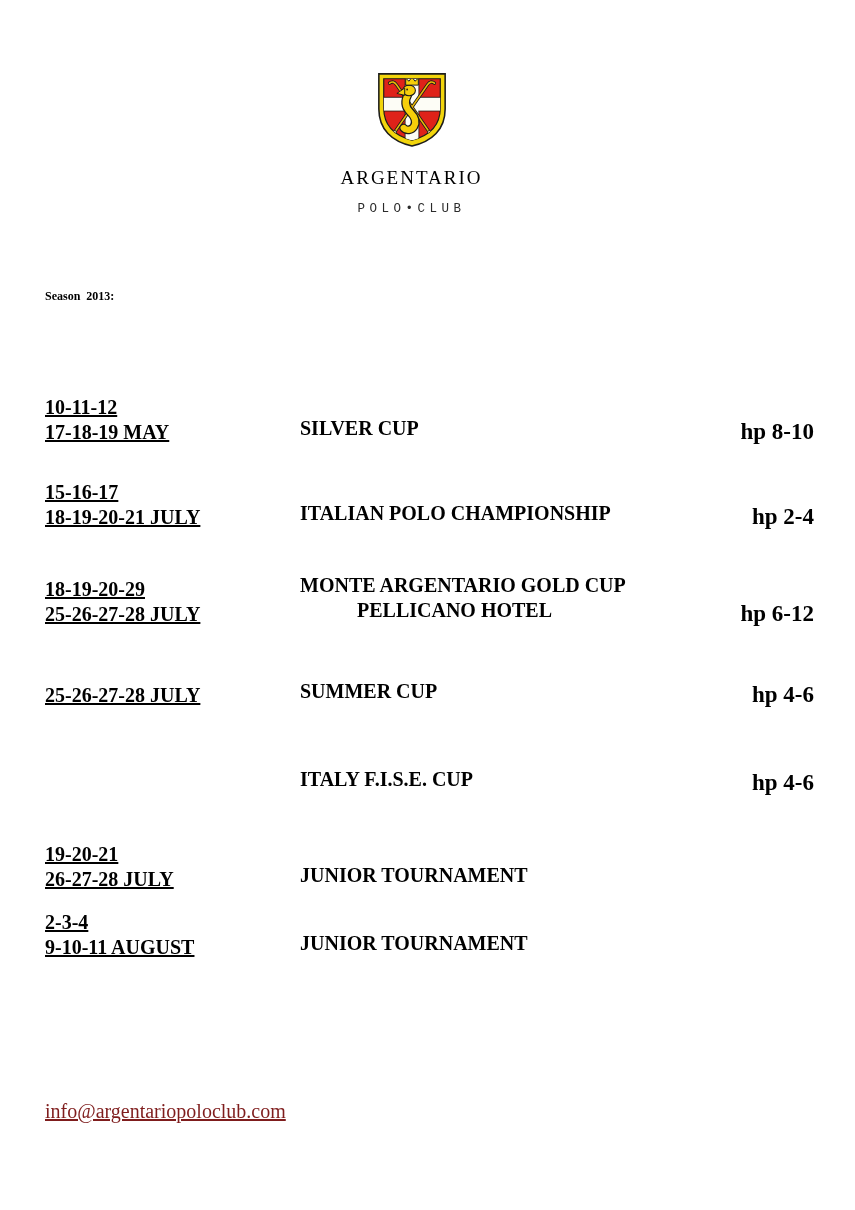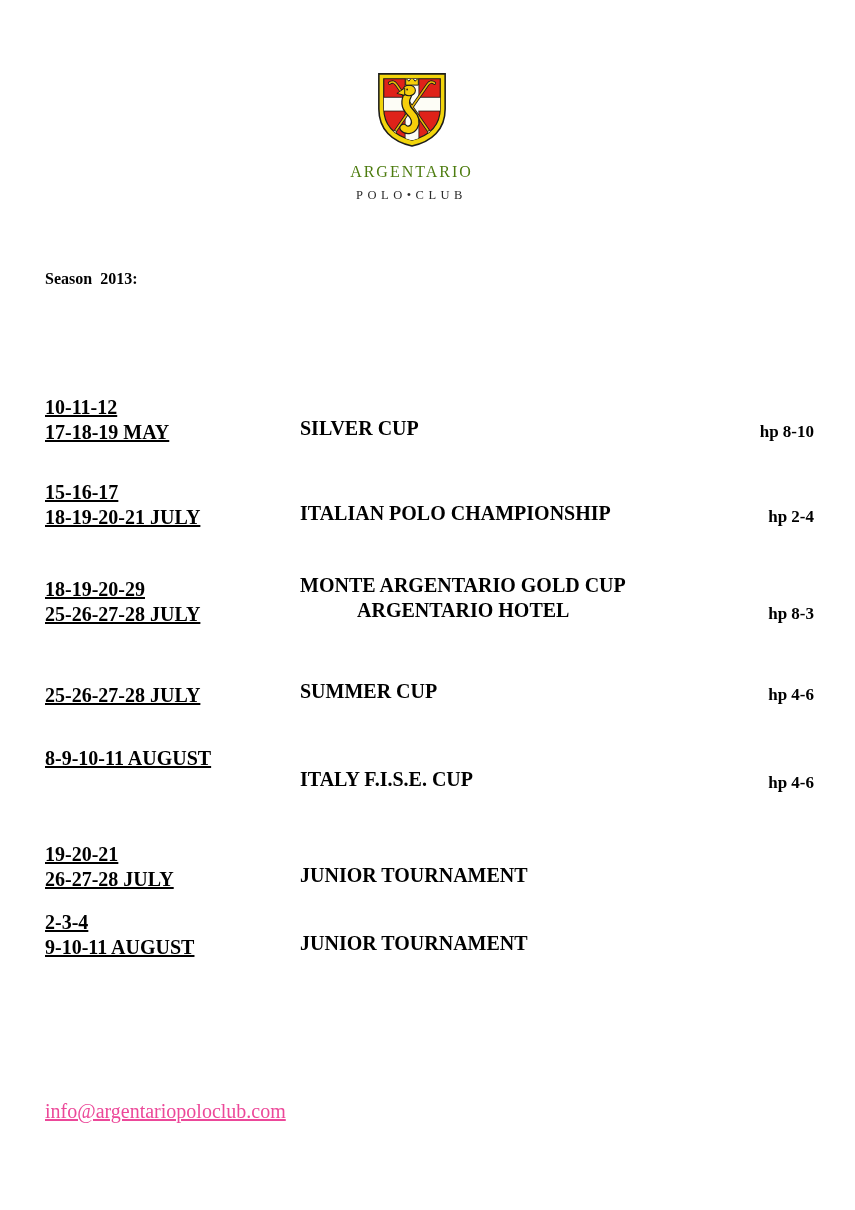--- a/index.html
+++ b/index.html
@@ -11,60 +11,61 @@
     background:#ffffff;
     font-family:"Liberation Serif","DejaVu Serif",serif;
     color:#000;
     overflow:hidden;
   }
 
   
   .logo-block { position:absolute; left:0; top:70px; width:823px; text-align:center; }
   .crest { display:inline-block; width:76px; height:78px; }
   .club-name {
-    margin-top:10px;
-    font-size:16px; line-height:19px;
+    margin-top:16px;
+    font-size:19px; line-height:19px;
     letter-spacing:2px;
-    color:#4d7c0f;
+    color:#000000;
     white-space:pre;
   }
   .club-sub {
-    margin-top:7px;
+    margin-top:15px;
     font-size:12.5px; line-height:14px;
     letter-spacing:4.5px;
     color:#2b2b2b;
     white-space:pre;
+    font-family:Liberation Mono, monospace;
   }
 
   
   .season-heading {
-    position:absolute; left:45px; top:266px;
-    font-size:16px; line-height:25px; font-weight:bold;
+    position:absolute; left:45px; top:284px;
+    font-size:12px; line-height:25px; font-weight:bold;
     white-space:pre;
   }
 
   
   .row {
     position:absolute; left:45px; width:769px;
     font-size:20px; line-height:25px; font-weight:bold;
     white-space:nowrap;
   }
   .dates { position:absolute; left:0; top:4px;text-decoration:underline; }
   .name  { position:absolute; left:255px; top:0; }
   .name.second-line { top:25px; }
   .name .indent { padding-left:57px; }
   .hp {
     position:absolute; right:0; top:3px;
-    font-size:17px; line-height:25px;
+    font-size:23px; line-height:25px;
   }
   .hp.second-line { top:28px; }
 
   
   .footer { position:absolute; left:45px; top:1100px; font-size:20px; line-height:23px; }
-  .footer a { display:block; color:#ec4899; text-decoration:underline; }
+  .footer a { display:block; color:#7f1d1d; text-decoration:underline; }
 </style>
 </head>
 <body>
 
 <div class="page">
 
   <div class="logo-block">
     <svg class="crest" viewBox="0 0 76 80" aria-hidden="true">
       <defs>
         <clipPath id="shieldClip">
@@ -135,38 +136,37 @@
     <div class="hp second-line">hp 2-4</div>
   </div>
 
   <div class="row" style="top:573px">
     <div class="dates">
       <div>18-19-20-29</div>
       <div>25-26-27-28 JULY</div>
     </div>
     <div class="name">
       <div>MONTE ARGENTARIO GOLD CUP</div>
-      <div class="indent">ARGENTARIO HOTEL</div>
+      <div class="indent">PELLICANO HOTEL</div>
     </div>
-    <div class="hp second-line">hp 8-3</div>
+    <div class="hp second-line">hp 6-12</div>
   </div>
 
   <div class="row" style="top:679px">
     <div class="dates">
       <div>25-26-27-28 JULY</div>
     </div>
     <div class="name">
       <div>SUMMER CUP</div>
     </div>
     <div class="hp">hp 4-6</div>
   </div>
 
   <div class="row" style="top:742px">
     <div class="dates">
-      <div>8-9-10-11 AUGUST</div>
     </div>
     <div class="name second-line">
       <div>ITALY F.I.S.E. CUP</div>
     </div>
     <div class="hp second-line">hp 4-6</div>
   </div>
 
   <div class="row" style="top:838px">
     <div class="dates">
       <div>19-20-21</div>

